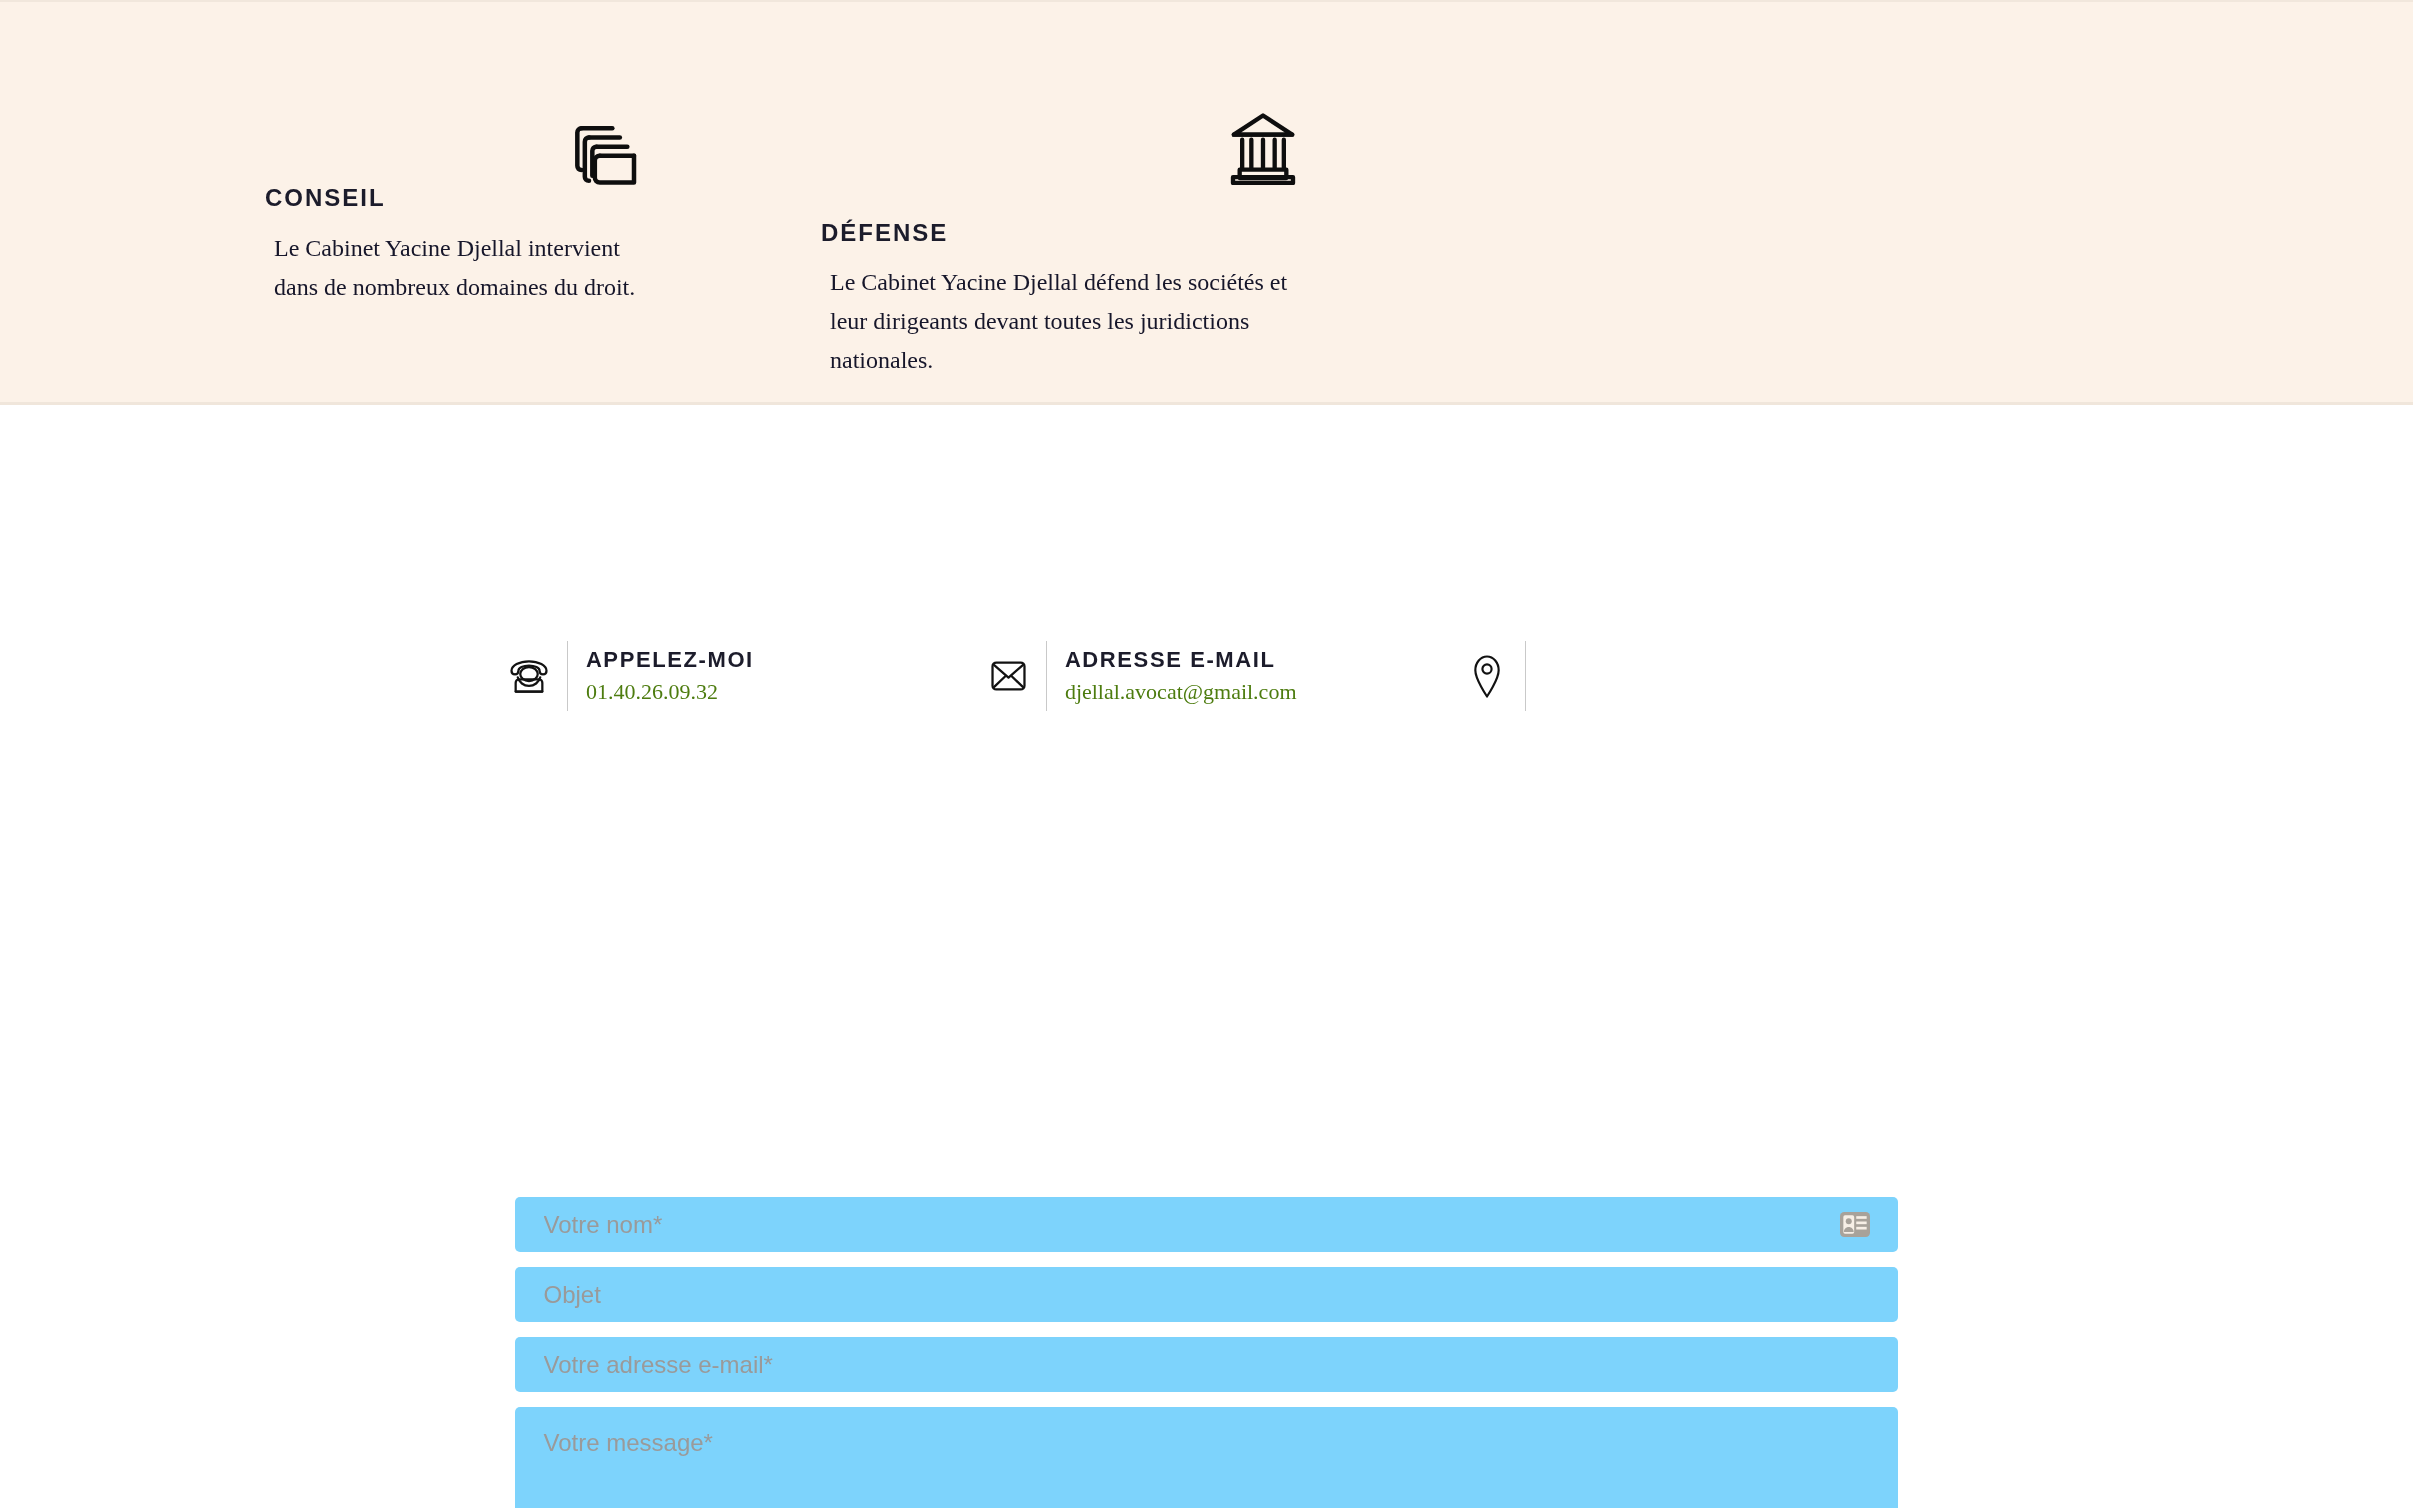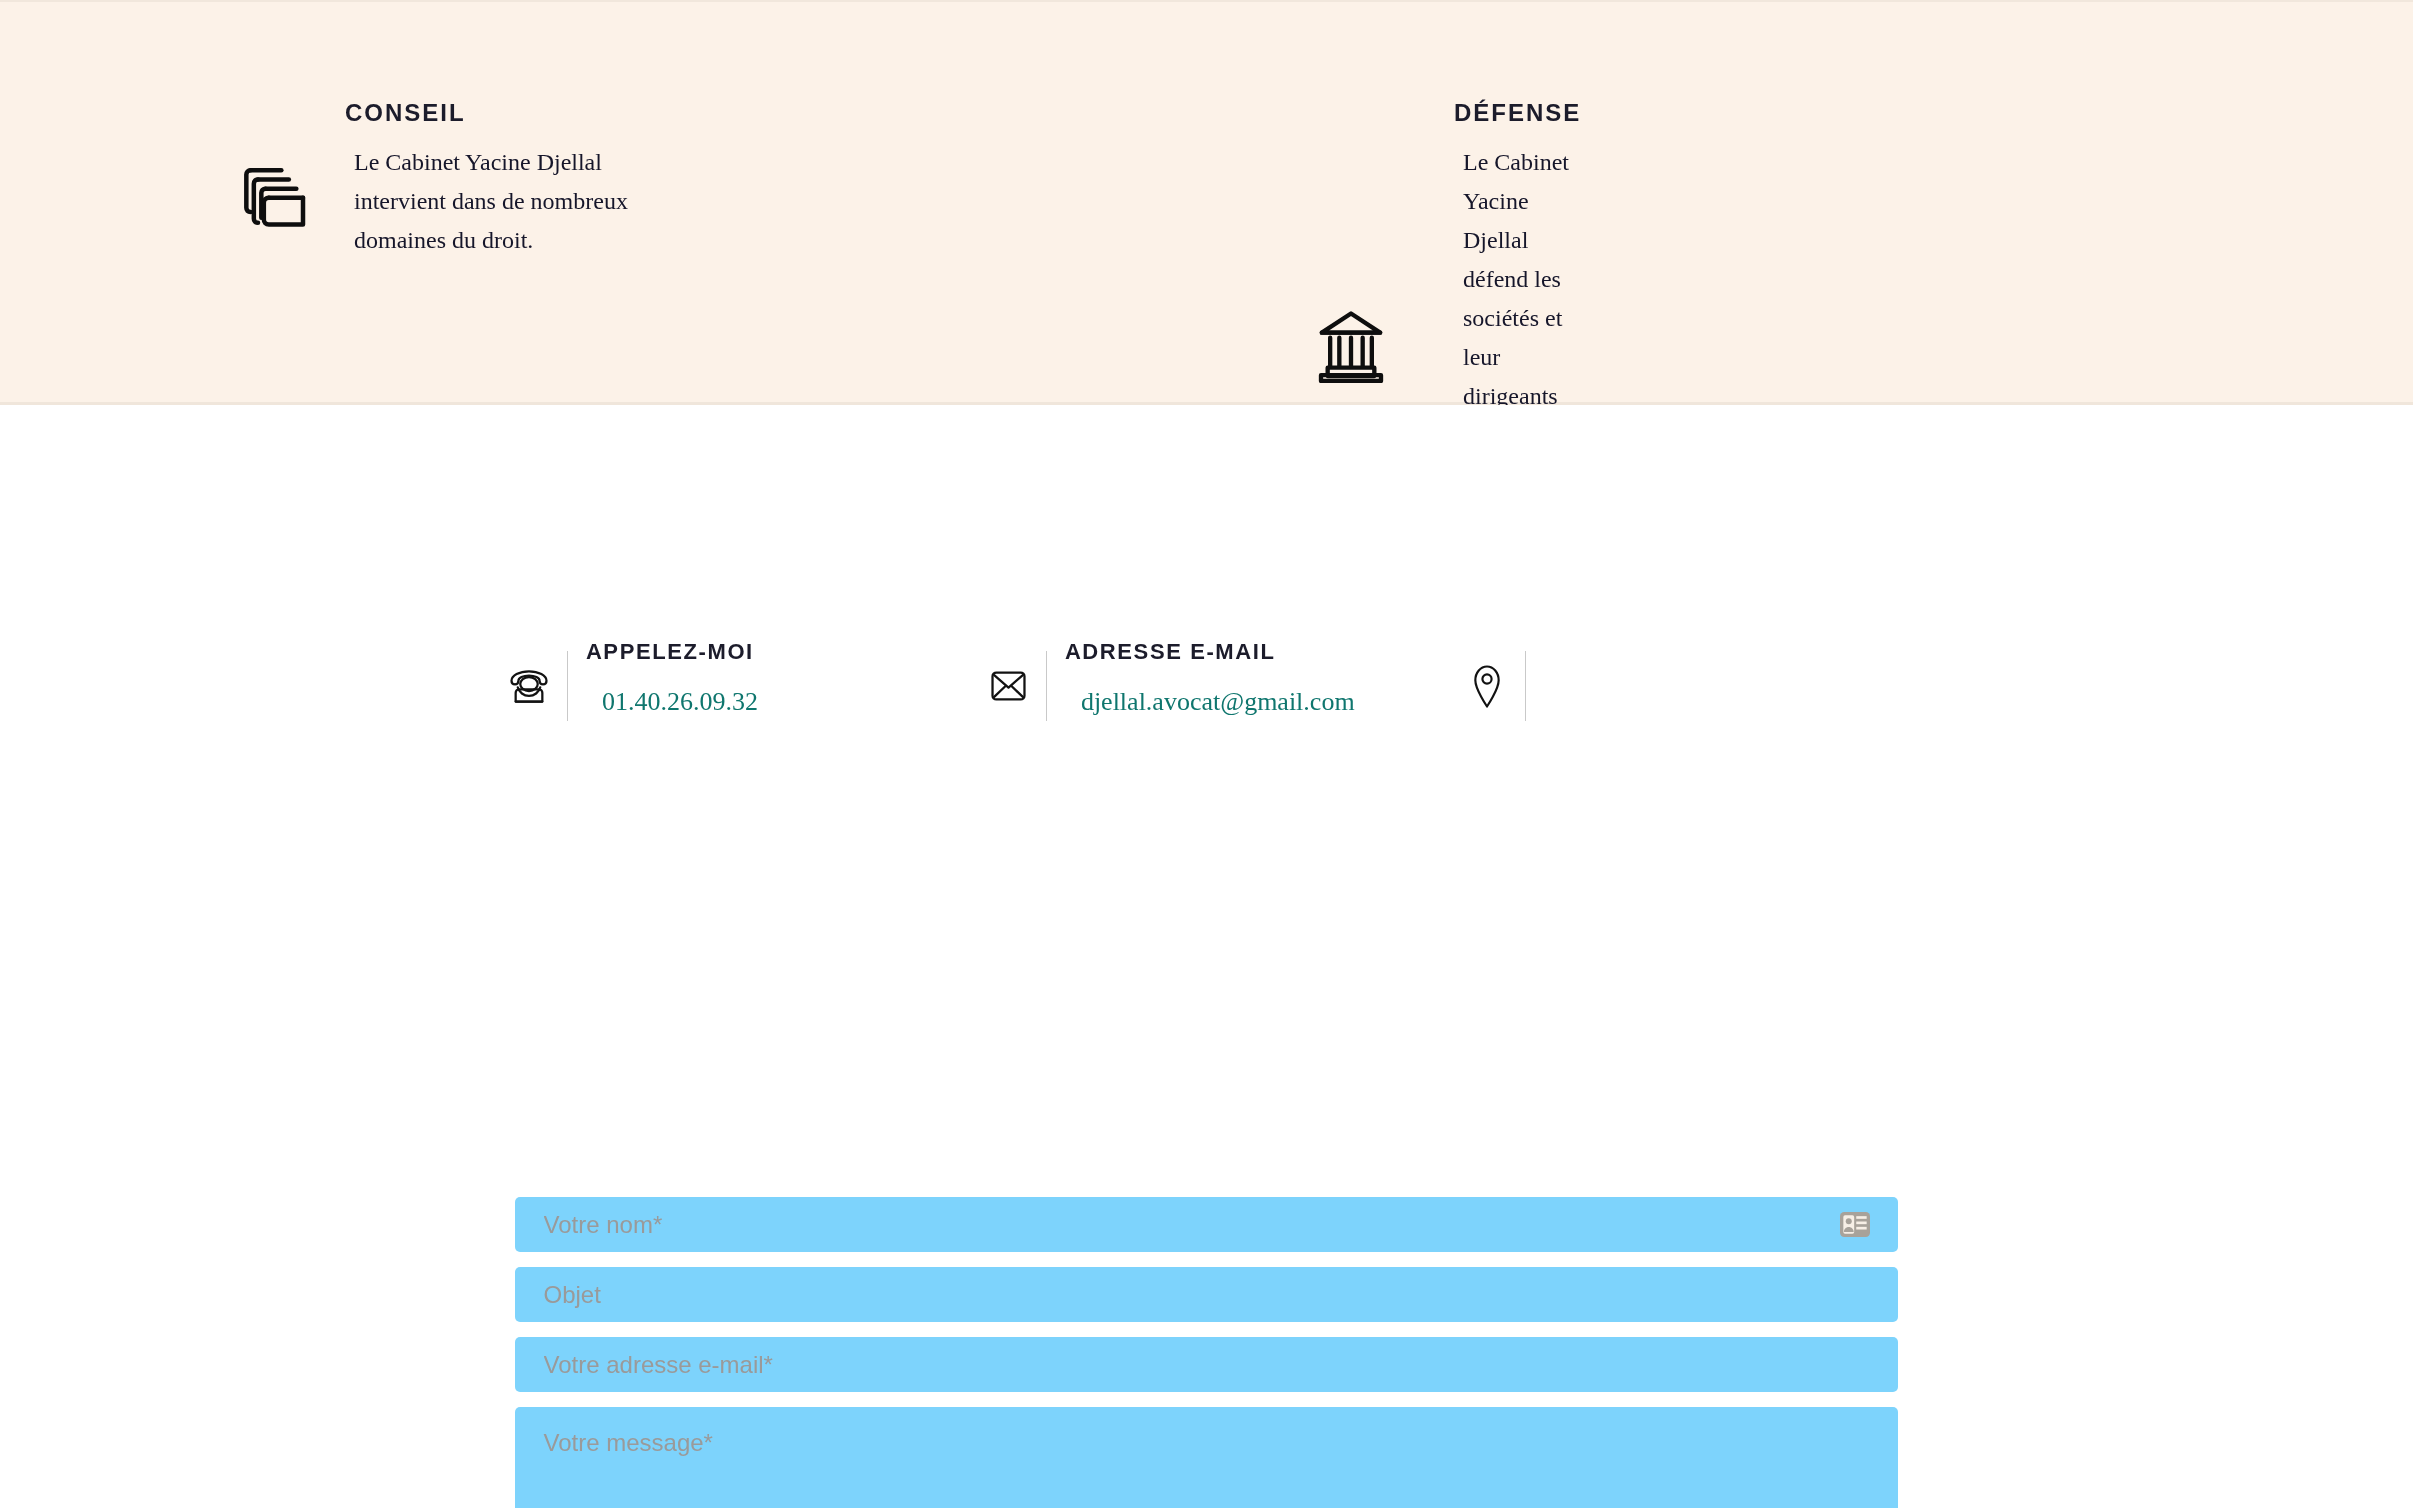--- a/index.html
+++ b/index.html
@@ -29,22 +29,23 @@
   .services-row {
     position: absolute;
     left: 0;
     top: 99px;
     width: 100%;
     display: flex;
     align-items: flex-start;
   }
   .service-col {
     display: flex;
-    align-items: center;
+    align-items: flex-end;
     box-sizing: border-box;
+    flex-direction: column;
   }
   .service-col.c1 { width: 654px; padding-left: 243px; }
   .service-col.c2 { width: 654px; padding-left: 0px; gap: 36px; }
   .service-col.c3 { width: 754px; padding-left: 0px; }
 
   .service-icon {
     flex: 0 0 auto;
     width: 80px;
     display: flex;
     justify-content: flex-start;
@@ -124,24 +125,24 @@
     font-size: 22px;
     font-weight: bold;
     letter-spacing: 1.6px;
     color: #1c1c2b;
     margin: 0 0 10px 0;
     line-height: 1;
     white-space: nowrap;
   }
   .info-value {
     font-family: "Liberation Serif", serif;
-    font-size: 26px;
-    color: #0f766e;
+    font-size: 22px;
+    color: #4d7c0f;
     line-height: 1;
-    margin: 16px;
+    margin: 0;
     white-space: nowrap;
     text-decoration: none;
     display: inline-block;
   }
 
   
   .contact-form {
     position: absolute;
     left: 515px;
     top: 792px;

